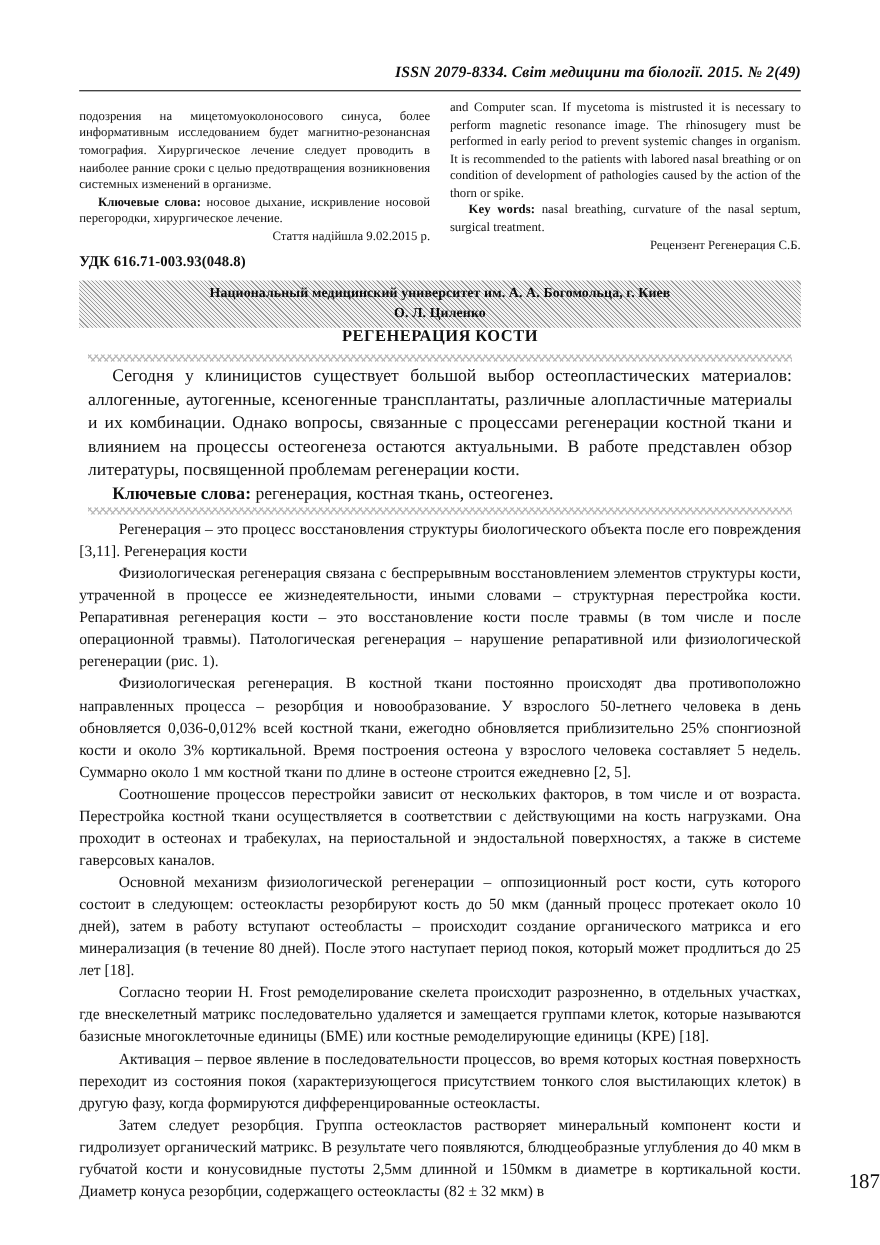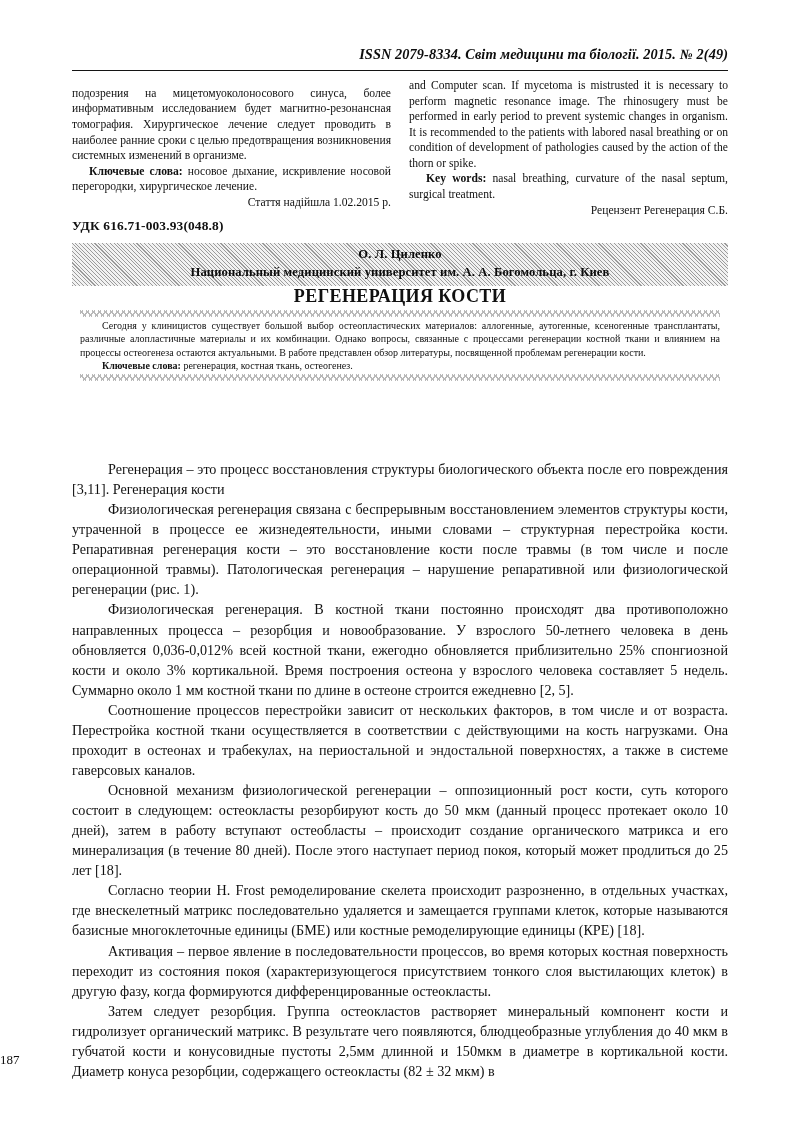--- a/index.html
+++ b/index.html
@@ -10,21 +10,21 @@
   body {
     width: 800px;
     height: 1132px;
     font-family: "Liberation Serif", "DejaVu Serif", serif;
     color: #101010;
     position: relative;
     overflow: hidden;
   }
   .page {
     position: absolute;
-    left: 0; top: 0;
+    left: 0; top: 12px;
     width: 800px;
     height: 872px;
     padding: 0;
   }
 
   
   .running-head {
     position: absolute;
     left: 72px;
     top: 46px;
@@ -107,21 +107,21 @@
   }
 
   
   .article-title {
     position: absolute;
     left: 72px;
     top: 286px;
     width: 656px;
     text-align: center;
     font-weight: bold;
-    font-size: 18px;
+    font-size: 15px;
     letter-spacing: .4px;
   }
 
   
   .abstract {
     position: absolute;
     left: 80px;
     top: 310px;
     width: 640px;
   }
@@ -129,21 +129,21 @@
     height: 7px;
     width: 100%;
     background-repeat: repeat-x;
     background-size: 6px 7px;
     background-image:
       linear-gradient(45deg, transparent 44%, #b9b9b9 44%, #b9b9b9 56%, transparent 56%),
       linear-gradient(-45deg, transparent 44%, #b9b9b9 44%, #b9b9b9 56%, transparent 56%);
     background-position: 0 0, 3px 0;
   }
   .abstract .body {
-    font-size: 10px;
+    font-size: 16px;
     line-height: 1.345;
     text-align: justify;
     padding: 2px 0 1px 0;
   }
   .abstract .body p { margin: 0; text-indent: 22px; }
   .abstract .body .b { font-weight: bold; }
 
   
   .main {
     position: absolute;
@@ -159,53 +159,53 @@
     margin: 0;
     text-indent: 36px;
   }
 
   
   .folio {
     position: absolute;
     left: 0;
     top: 1052px;
     width: 800px;
-    text-align: left;
-    font-size: 13px;
+    text-align: right;
+    font-size: 19px;
   }
 </style>
 </head>
 <body>
 
 <div class="page">
 
   <div class="running-head">ISSN 2079-8334. Світ медицини та біології. 2015. № 2(49)</div>
   <div class="head-rule"></div>
 
   <div class="cols">
 
     <div class="col">
       <p>подозрения на мицетомуоколоносового синуса, более информативным исследованием будет магнитно-резонансная томография. Хирургическое лечение следует проводить в наиболее ранние сроки с целью предотвращения возникновения системных изменений в организме.</p>
       <p class="ind"><span class="b">Ключевые слова:</span><span> носовое дыхание, искривление носовой перегородки, хирургическое лечение.</span></p>
-      <p class="right">Стаття надійшла 1.02.2015 р.</p>
+      <p class="right">Стаття надійшла 9.02.2015 р.</p>
     </div>
 
     <div class="col">
       <p>and Computer scan. If mycetoma is mistrusted it is necessary to perform magnetic resonance image. The rhinosugery must be performed in early period to prevent systemic changes in organism. It is recommended to the patients with labored nasal breathing or on condition of development of pathologies caused by the action of the thorn or spike.</p>
       <p class="ind"><span class="b">Key words:</span><span> nasal breathing, curvature of the nasal septum, surgical treatment.</span></p>
       <p class="right">Рецензент Регенерация С.Б.</p>
     </div>
 
   </div>
 
   <div class="udk">УДК 616.71-003.93(048.8)</div>
 
   <div class="author-banner">
+    <div class="ln">Национальный медицинский университет им. А. А. Богомольца, г. Киев</div>
     <div class="ln">О. Л. Циленко</div>
-    <div class="ln">Национальный медицинский университет им. А. А. Богомольца, г. Киев</div>
   </div>
 
   <div class="article-title">РЕГЕНЕРАЦИЯ КОСТИ</div>
 
   <div class="abstract">
     <div class="zig"></div>
     <div class="body">
       <p>Сегодня у клиницистов существует большой выбор остеопластических материалов: аллогенные, аутогенные, ксеногенные трансплантаты, различные алопластичные материалы и их комбинации. Однако вопросы, связанные с процессами регенерации костной ткани и влиянием на процессы остеогенеза остаются актуальными. В работе представлен обзор литературы, посвященной проблемам регенерации кости.</p>
       <p><span class="b">Ключевые слова:</span><span> регенерация, костная ткань, остеогенез.</span></p>
     </div>

